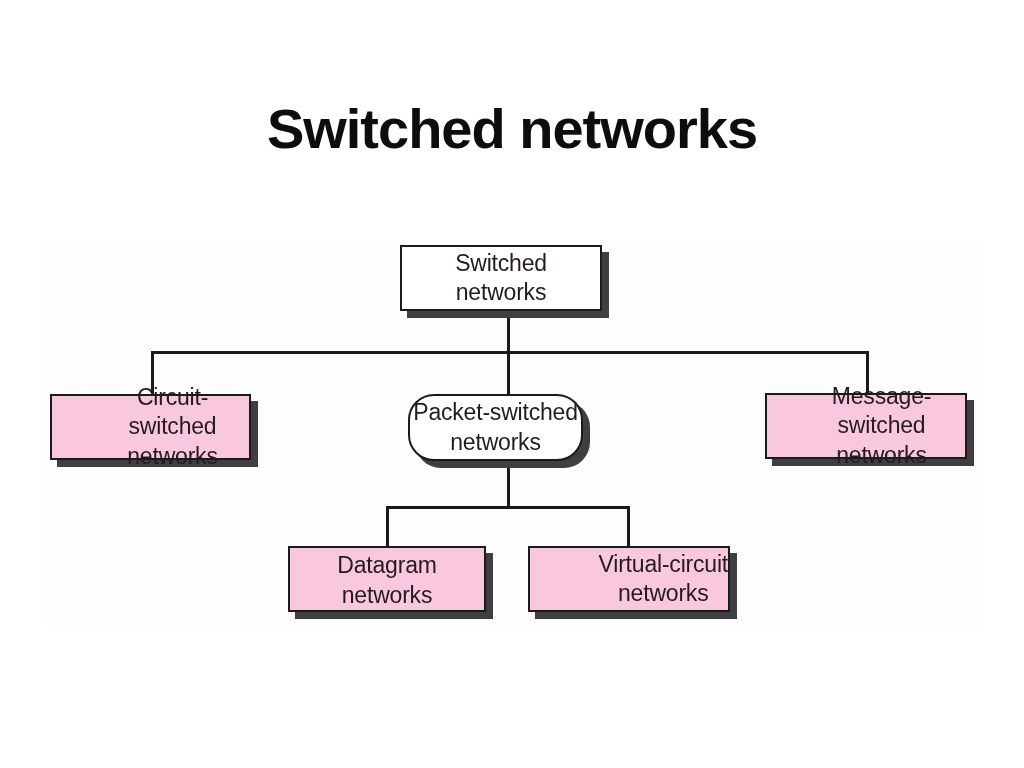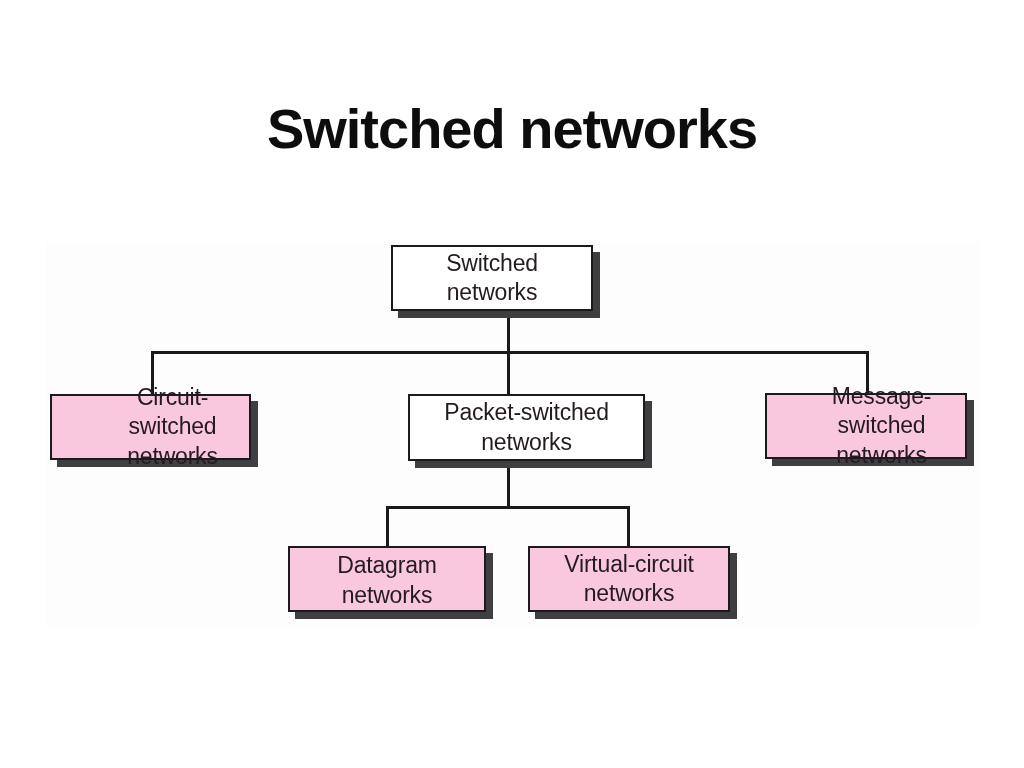--- a/index.html
+++ b/index.html
@@ -58,26 +58,26 @@
     font-size:23px;
     line-height:1.28;
     color:var(--node-text);
     letter-spacing:-0.2px;
   }
   .edge{
     position:absolute;
     background:var(--connector);
   }
   
-  #node-root     {left:391px; top:245px; width:202px; height:66px;}
+  #node-root     {left:400px; top:245px; width:202px; height:66px;}
   #node-circuit  {left:50px;  top:394px; width:201px; height:66px;padding-left:44px;}
-  #node-packet   {left:408px; top:394px; width:237px; height:67px;}
+  #node-packet   {left:408px; top:394px; width:175px; height:67px;border-radius:26px;}
   #node-message  {left:765px; top:393px; width:202px; height:66px;padding-left:31px;}
   #node-datagram {left:288px; top:546px; width:198px; height:66px;align-items:flex-end;}
-  #node-virtual  {left:528px; top:546px; width:202px; height:66px;}
+  #node-virtual  {left:528px; top:546px; width:202px; height:66px;justify-content:flex-end;}
   
   #edge-root-drop     {left:507px; top:311px; width:3px;   height:42px;}
   #edge-level1-bus    {left:151px; top:351px; width:718px; height:3px;}
   #edge-drop-circuit  {left:151px; top:351px; width:3px;   height:43px;}
   #edge-drop-packet   {left:507px; top:351px; width:3px;   height:43px;}
   #edge-drop-message  {left:866px; top:351px; width:3px;   height:42px;}
   #edge-packet-drop   {left:507px; top:461px; width:3px;   height:47px;}
   #edge-level2-bus    {left:386px; top:506px; width:244px; height:3px;}
   #edge-drop-datagram {left:386px; top:506px; width:3px;   height:40px;}
   #edge-drop-virtual  {left:627px; top:506px; width:3px;   height:41px;}

